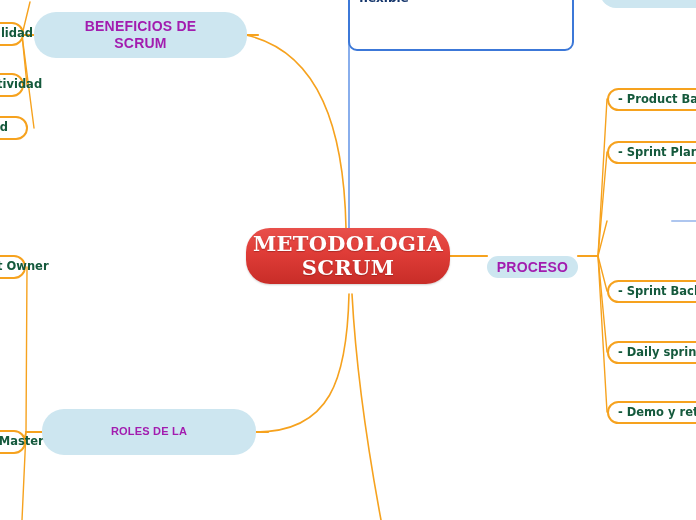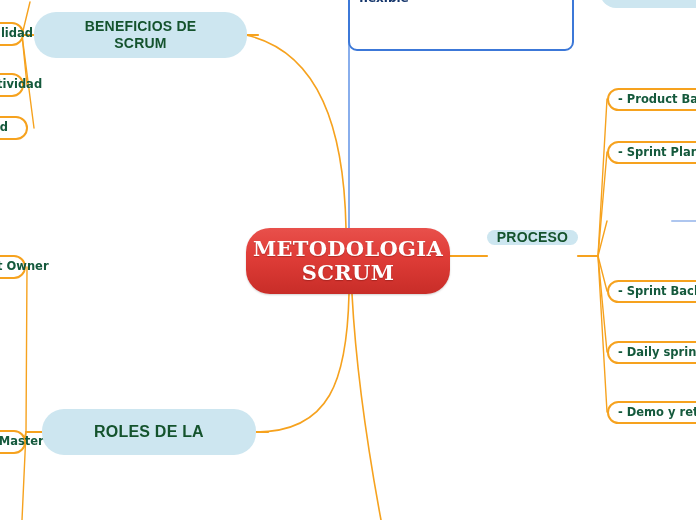--- a/index.html
+++ b/index.html
@@ -50,28 +50,28 @@
     line-height: 1.12;
     letter-spacing: 0.3px;
     text-shadow: 0 1px 1px rgba(120,20,18,0.45);
   }
   
   .branch {
     border-radius: 22px;
     background: #cde6f0;
   }
   .branch .label {
-    color: #14532d;
+    color: #a21caf;
     font-family: "Liberation Sans", sans-serif;
     font-size: 14px;
     font-weight: 700;
     line-height: 1.2;
     letter-spacing: 0.2px;
   }
-  .branch.small .label { font-size: 16px; }
+  .branch.small .label { font-size: 11px; }
   
   .leaf {
     border: 2px solid #f6a21e;
     border-radius: 13px;
     background: #ffffff;
     padding: 0 9px;
     justify-content: flex-start;
     white-space: nowrap;
   }
   .leaf .label {
@@ -179,25 +179,25 @@
       <span>SCRUM</span>
     </span>
   </div>
 
   <div class="node branch small" style="left:42px; top:409px; width:214px; height:46px;">
     <span class="label">
       <span>ROLES DE LA</span><br>
     </span>
   </div>
 
-  <div class="node branch" style="left:487px; top:230px; width:91px; height:15px;">
+  <div class="node branch" style="left:487px; top:256px; width:91px; height:22px;">
     <span class="label">PROCESO</span>
   </div>
 
-  <div class="node root" style="left:246px; top:228px; width:204px; height:66px;">
+  <div class="node root" style="left:246px; top:228px; width:204px; height:56px;">
     <span class="label">
       <span>METODOLOGIA</span><br>
       <span>SCRUM</span>
     </span>
   </div>
 
   <div class="node leaf" style="left:607px; top:88px; width:112px; height:23px;">
     <span class="label">- Product Backlog</span>
   </div>
   <div class="node leaf" style="left:607px; top:141px; width:110px; height:23px;">

